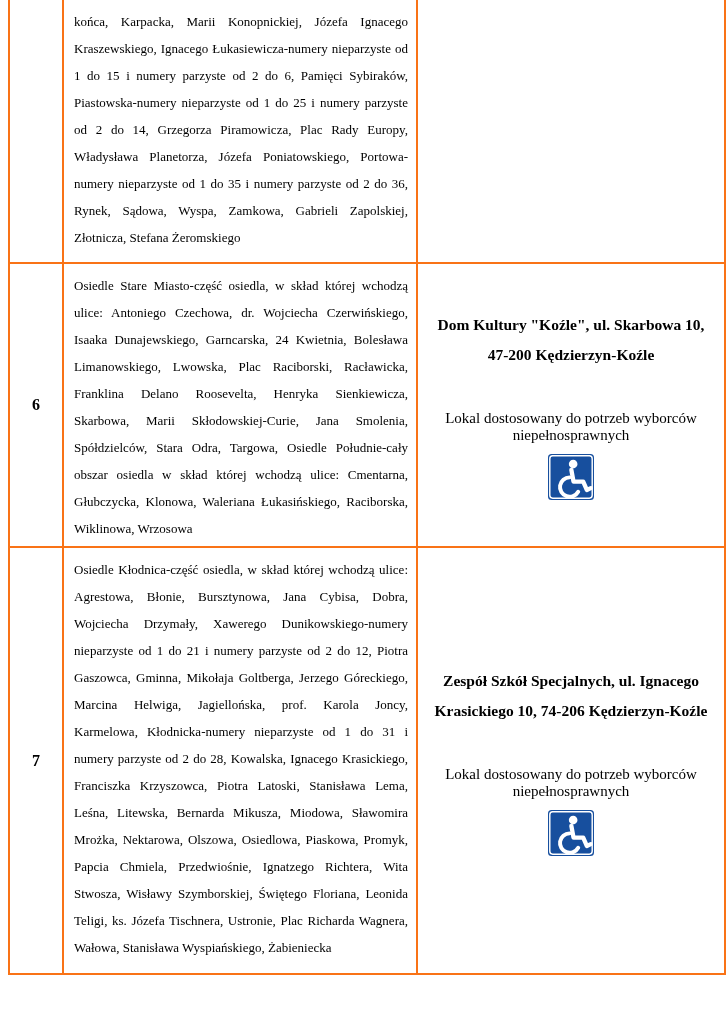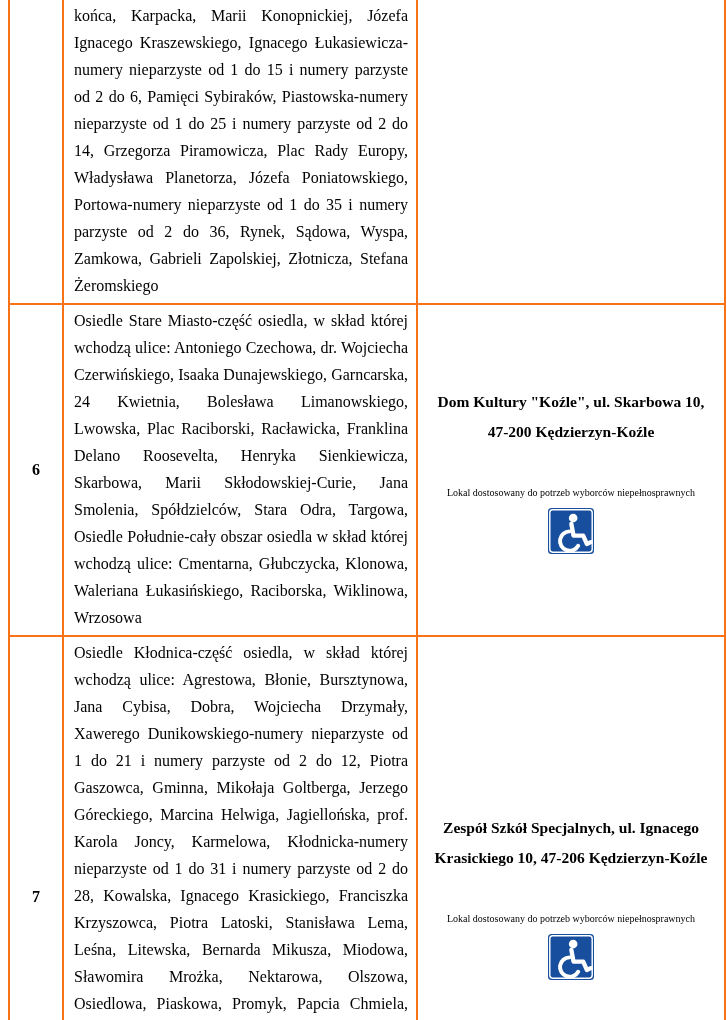--- a/index.html
+++ b/index.html
@@ -31,38 +31,38 @@
   tr.r0 td { border-top: none; height: 250px; }
   tr.r1 td { height: 266px; }
   tr.r2 td { height: 413px; }
   td.num {
     text-align: center;
     vertical-align: middle;
     font-weight: bold;
     font-size: 16px;
   }
   td.streets {
-    font-size: 16px;
+    font-size: 13px;
     line-height: 27px;
     text-align: justify;
-    padding: 2px 8px 4px 10px;
+    padding: 8px 8px 4px 10px;
     margin-top: 33px;
   }
   td.loc {
     vertical-align: middle;
     text-align: center;
     padding: 4px 12px;
   }
   .loc-name {
     font-weight: bold;
     font-size: 15.5px;
     line-height: 30px;
   }
   .loc-note {
-    font-size: 10px;
+    font-size: 15px;
     margin-top: 40px;
   }
   .icon-wrap {
     margin-top: 10px;
     display: flex;
     justify-content: center;
   }
   .icon-wrap svg { display: block; }
 </style>
 </head>
@@ -98,21 +98,21 @@
             <path d="M42 52.5 A13.5 13.5 0 1 1 30 32.5" fill="none" stroke="#ffffff" stroke-width="5.5" stroke-linecap="round"></path>
           </svg>
         </div>
       </td>
     </tr>
 
     <tr class="r2">
       <td class="num">7</td>
       <td class="streets">Osiedle Kłodnica-część osiedla, w skład której wchodzą ulice: Agrestowa, Błonie, Bursztynowa, Jana Cybisa, Dobra, Wojciecha Drzymały, Xawerego Dunikowskiego-numery nieparzyste od 1 do 21 i numery parzyste od 2 do 12, Piotra Gaszowca, Gminna, Mikołaja Goltberga, Jerzego Góreckiego, Marcina Helwiga, Jagiellońska, prof. Karola Joncy, Karmelowa, Kłodnicka-numery nieparzyste od 1 do 31 i numery parzyste od 2 do 28, Kowalska, Ignacego Krasickiego, Franciszka Krzyszowca, Piotra Latoski, Stanisława Lema, Leśna, Litewska, Bernarda Mikusza, Miodowa, Sławomira Mrożka, Nektarowa, Olszowa, Osiedlowa, Piaskowa, Promyk, Papcia Chmiela, Przedwiośnie, Ignatzego Richtera, Wita Stwosza, Wisławy Szymborskiej, Świętego Floriana, Leonida Teligi, ks. Józefa Tischnera, Ustronie, Plac Richarda Wagnera, Wałowa, Stanisława Wyspiańskiego, Żabieniecka</td>
       <td class="loc">
-        <div class="loc-name">Zespół Szkół Specjalnych, ul. Ignacego Krasickiego 10, 47-206 Kędzierzyn-Koźle</div>
+        <div class="loc-name">Zespół Szkół Specjalnych, ul. Ignacego Krasickiego 10, 74-206 Kędzierzyn-Koźle</div>
         <div class="loc-note">Lokal dostosowany do potrzeb wyborców niepełnosprawnych</div>
         <div class="icon-wrap">
           <svg width="46" height="46" viewBox="0 0 64 64" aria-hidden="true">
             <rect x="0" y="0" width="64" height="64" rx="5" fill="#174f9e"></rect>
             <rect x="2.5" y="2.5" width="59" height="59" rx="4" fill="none" stroke="#ffffff" stroke-width="2"></rect>
             <circle cx="35" cy="14" r="6" fill="#ffffff"></circle>
             <path d="M32.5 22 L35.5 38.5 L49 38.5 L54 50 L59.5 47.5" fill="none" stroke="#ffffff" stroke-width="6" stroke-linecap="round" stroke-linejoin="round"></path>
             <path d="M42 52.5 A13.5 13.5 0 1 1 30 32.5" fill="none" stroke="#ffffff" stroke-width="5.5" stroke-linecap="round"></path>
           </svg>
         </div>

